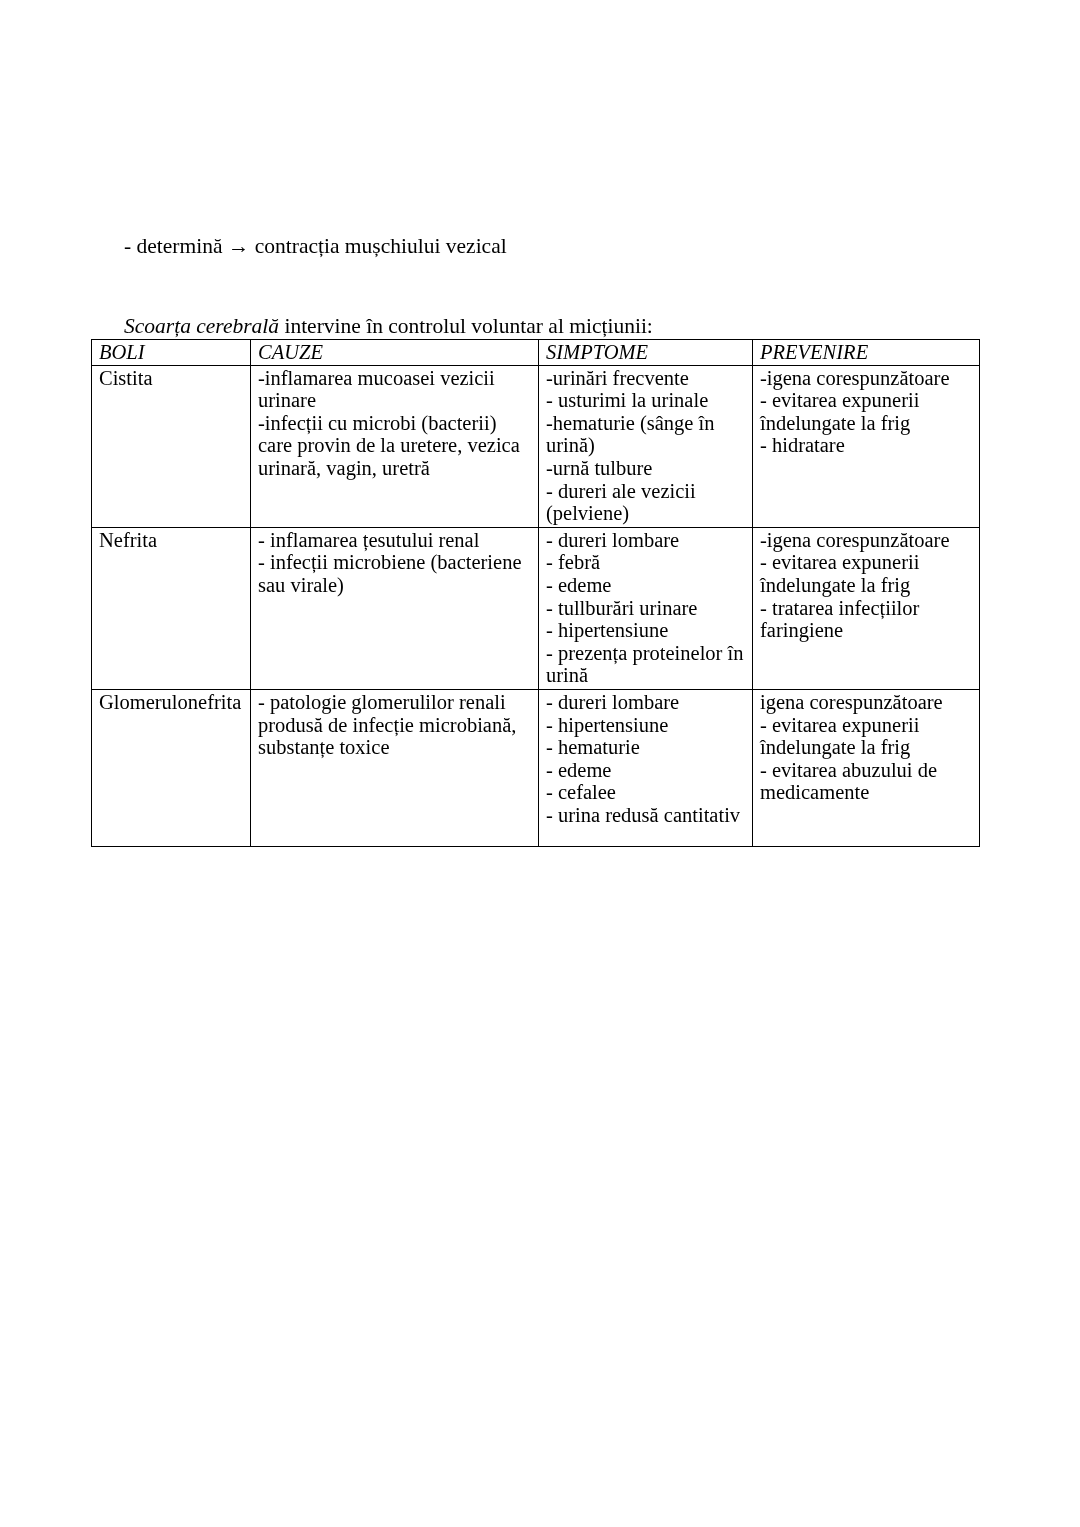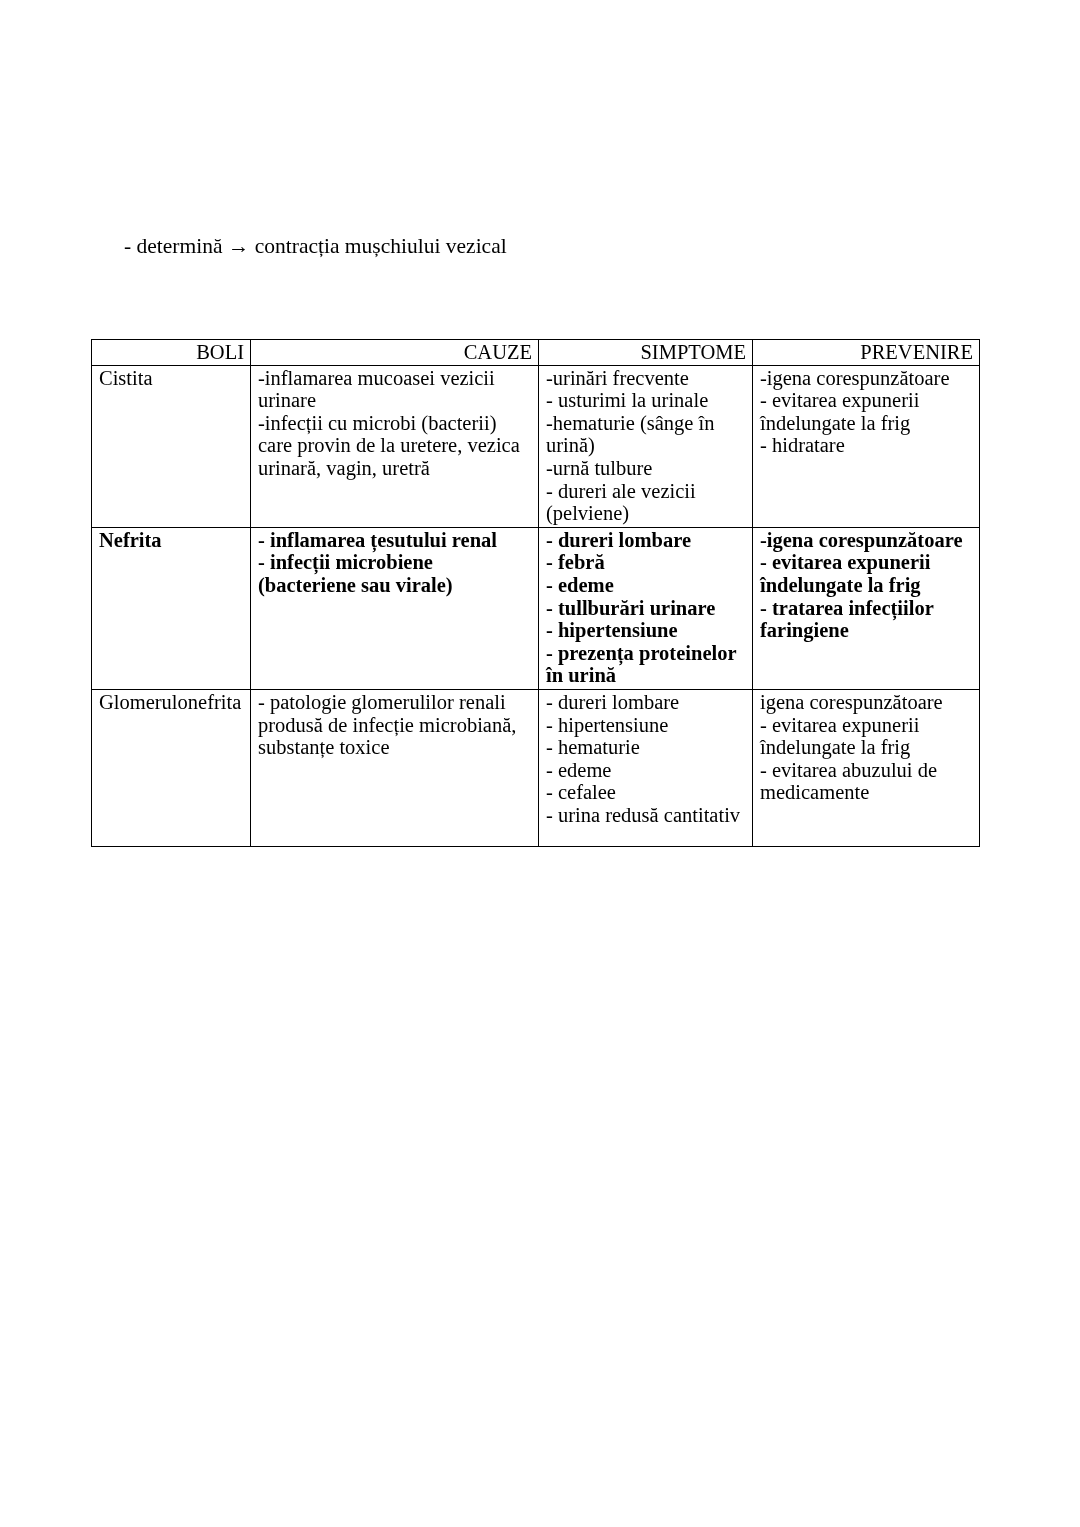--- a/index.html
+++ b/index.html
@@ -69,45 +69,47 @@
     line-height: 22.6px;
   }
   table.doc-table th,
   table.doc-table td {
     border: 1px solid #000000;
     vertical-align: top;
     padding: 1px 6px 2px 7px;
     font-weight: normal;
   }
   table.doc-table thead th {
-    text-align: right;
+    text-align: left;
     padding-top: 1px;
     padding-bottom: 1px;
     height: 22px;
+    font-style: italic;
   }
   
   col.c1 { width: 159px; }
   col.c2 { width: 288px; }
   col.c3 { width: 214px; }
   col.c4 { width: 227px; }
 
   td .cell-text {
     white-space: pre-line;
   }
   tr.r1 td { height: 153px; margin-top: 32px; }
-  tr.r2 td { height: 155px; font-weight: bold; }
+  tr.r2 td { height: 155px; }
   tr.r3 td { height: 153px; }
 </style>
 </head>
 <body>
 
 <div class="page">
 
   <div class="intro">
     <div class="line">- determină → contracția mușchiului vezical</div>
+    <div class="line"><span class="ital">Scoarța cerebrală</span><span> intervine în controlul voluntar al micțiunii:</span></div>
   </div>
 
 
   <div class="tbl-wrap">
     <table class="doc-table">
       <colgroup>
         <col class="c1">
           <col class="c2">
           <col class="c3">
           <col class="c4">

